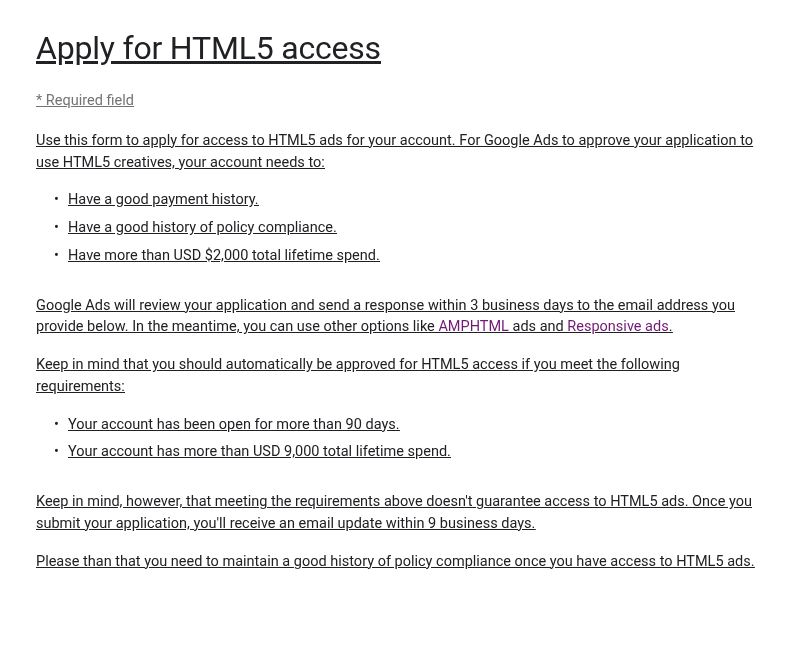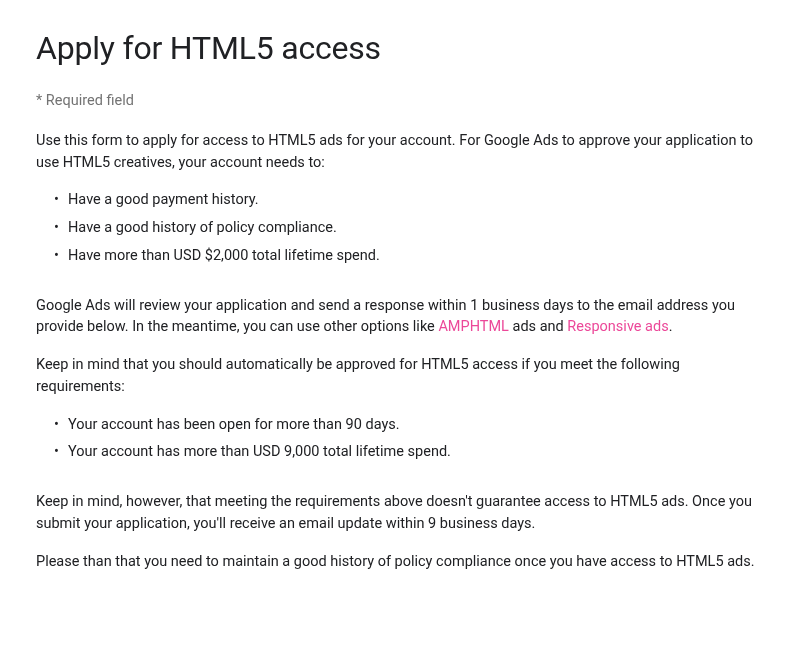--- a/index.html
+++ b/index.html
@@ -1,18 +1,19 @@
 <!DOCTYPE html>
 <html><head>
   <meta charset="utf-8">
   <style>
     * {
       margin: 0;
       padding: 0;
       box-sizing: border-box;
+      text-decoration: underline;
     }
     body {
       font-family: -apple-system, BlinkMacSystemFont, "Segoe UI", Roboto, Arial, sans-serif;
       color: #202124;
       background: #fff;
       padding: 24px 36px;
       width: 800px;
       line-height: 1.5;
     }
     h1 {
@@ -43,21 +44,21 @@
       padding-left: 14px;
       margin-bottom: 6px;
     }
     ul li::before {
       content: "•";
       position: absolute;
       left: 0;
       color: #202124;
     }
     a.link {
-      color: #ec4899;
+      color: #701a75;
       text-decoration: none;
     }
     .para-with-links span {
       font-size: 14.5px;
     }
   </style>
 </head>
 <body>
 
 <h1>Apply for HTML5 access</h1>
@@ -66,21 +67,21 @@
 
 <p>Use this form to apply for access to HTML5 ads for your account. For Google Ads to approve your application to use HTML5 creatives, your account needs to:</p>
 
 <ul>
   <li>Have a good payment history.</li>
   <li>Have a good history of policy compliance.</li>
   <li>Have more than USD $2,000 total lifetime spend.</li>
 </ul>
 
 <p class="para-with-links">
-  <span>Google Ads will review your application and send a response within 1 business days to the email address you provide below. In the meantime, you can use other options like </span><a class="link" href="#">AMPHTML</a><span> ads and </span><a class="link" href="#">Responsive ads</a><span>.</span>
+  <span>Google Ads will review your application and send a response within 3 business days to the email address you provide below. In the meantime, you can use other options like </span><a class="link" href="#">AMPHTML</a><span> ads and </span><a class="link" href="#">Responsive ads</a><span>.</span>
 </p>
 
 <p>Keep in mind that you should automatically be approved for HTML5 access if you meet the following requirements:</p>
 
 <ul>
   <li>Your account has been open for more than 90 days.</li>
   <li>Your account has more than USD 9,000 total lifetime spend.</li>
 </ul>
 
 <p>Keep in mind, however, that meeting the requirements above doesn't guarantee access to HTML5 ads. Once you submit your application, you'll receive an email update within 9 business days.</p>

